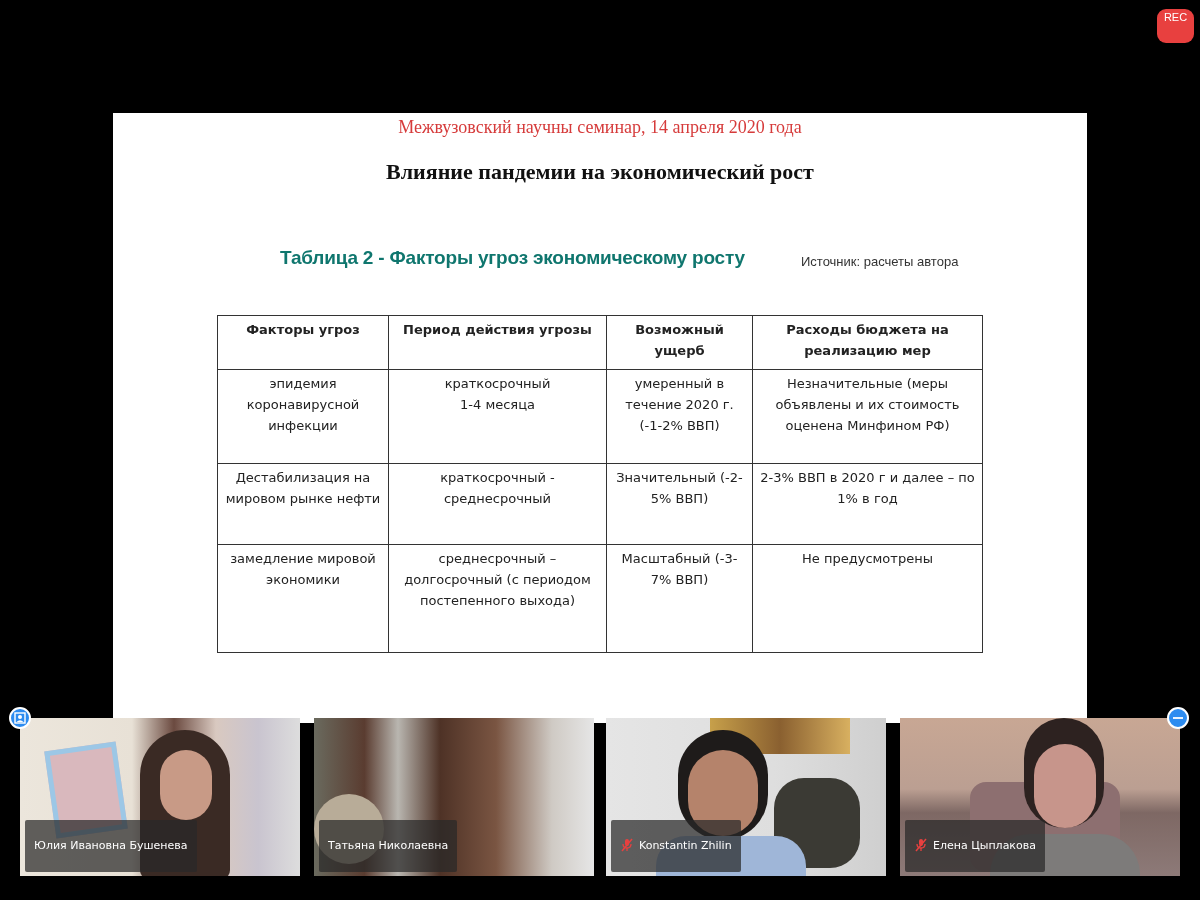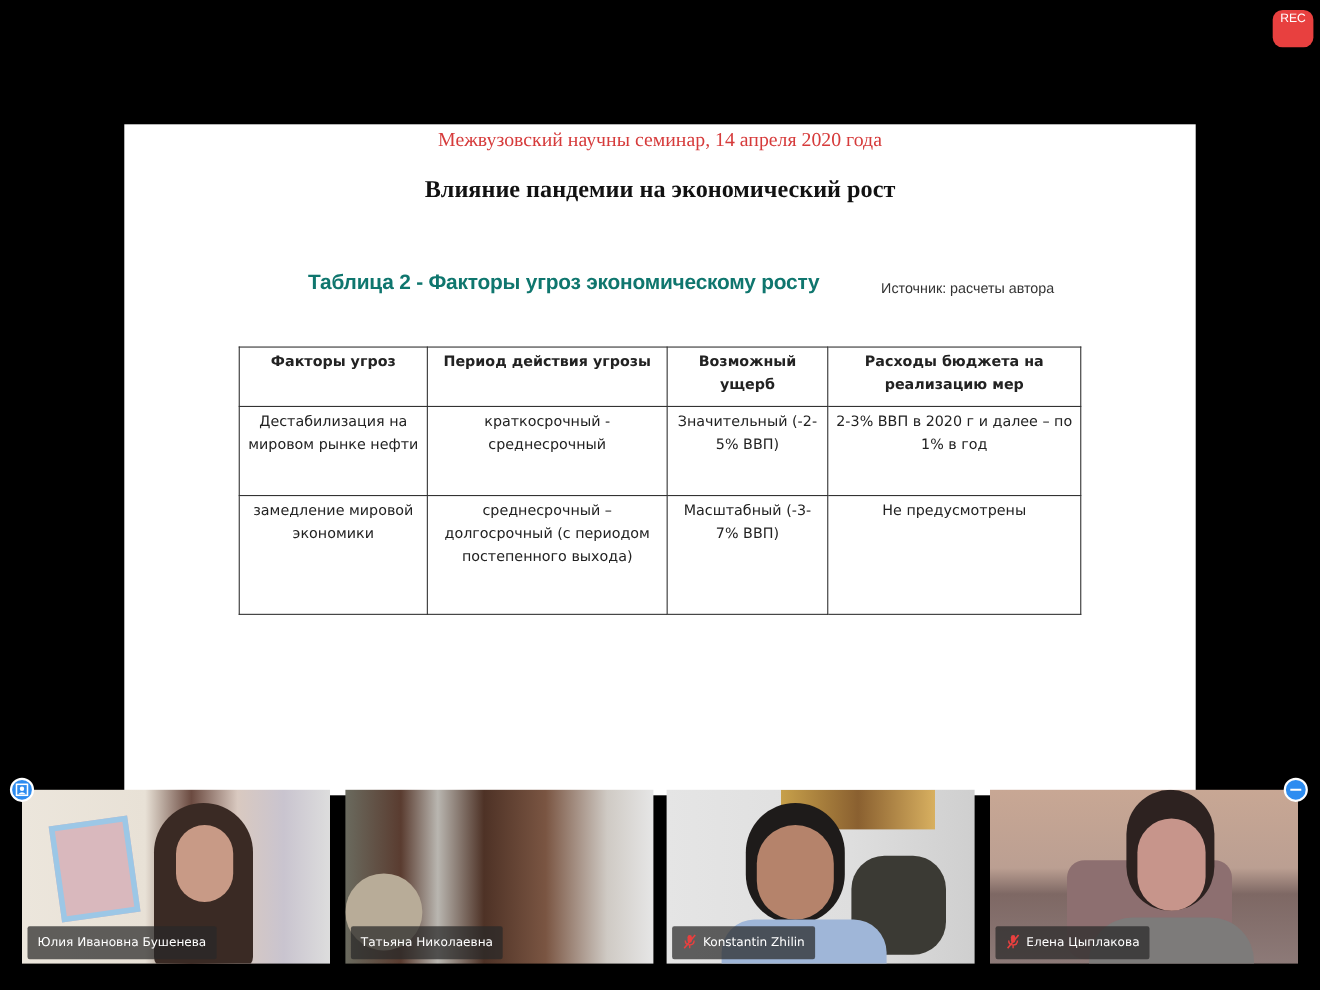--- a/index.html
+++ b/index.html
@@ -7,21 +7,21 @@
   .rec { position:absolute; left:1157px; top:9px; width:37px; height:34px; background:#e8403f; border-radius:9px; color:#fff; font-family:"Liberation Sans", sans-serif; font-size:11px; line-height:17px; text-align:center; }
   .slide { position:absolute; left:113px; top:113px; width:974px; height:610px; background:#fff; }
   .s-sub { position:absolute; left:0; width:100%; top:4px; text-align:center; color:#d63b3b; font-family:"Liberation Serif", serif; font-size:18px; }
   .s-title { position:absolute; left:0; width:100%; top:46px; text-align:center; color:#111; font-family:"Liberation Serif", serif; font-weight:bold; font-size:22px; }
   .t-cap { position:absolute; left:167px; top:134px; font-family:"Liberation Sans", sans-serif; font-weight:bold; font-size:19px; color:#0f766e; letter-spacing:-0.2px; }
   .t-src { position:absolute; left:688px; top:141px; font-family:"Liberation Sans", sans-serif; font-size:13px; color:#333; }
   table.data { position:absolute; left:104px; top:202px; border-collapse:collapse; font-family:"DejaVu Sans", sans-serif; font-size:13px; color:#222; }
   table.data td, table.data th { border:1.5px solid #333; text-align:center; vertical-align:top; padding:3px 6px; line-height:21px; }
   table.data th { font-weight:bold; font-size:13px; }
   .tiles .tile { position:absolute; top:718px; height:158px; width:280px; overflow:hidden; }
-  .namebar { position:absolute; left:5px; bottom:4px; height:20px; background:rgba(40,40,40,0.72); color:#fff; font-size:11px; line-height:20px; padding:5px 9px; border-radius:2px; font-family:"DejaVu Sans", sans-serif; white-space:nowrap; }
+  .namebar { position:absolute; left:5px; bottom:4px; height:20px; background:rgba(40,40,40,0.72); color:#fff; font-size:11px; line-height:20px; padding:16px 9px; border-radius:2px; font-family:"DejaVu Sans", sans-serif; white-space:nowrap; }
   .mute { display:inline-block; width:14px; height:14px; vertical-align:-3px; margin-right:5px; }
   .circ { position:absolute; width:22px; height:22px; border-radius:50%; background:#2d8cf0; border:2px solid #fff; box-sizing:border-box; }
 </style>
 </head>
 <body>
 
 <div class="rec">REC</div>
 
 <div class="slide">
   <div class="s-sub">Межвузовский научны семинар,  14 апреля 2020 года</div>
@@ -35,20 +35,27 @@
         <col style="width:218px">
         <col style="width:146px">
         <col style="width:230px">
       </colgroup>
     <tbody>
         <tr style="height:54px">
       <th>Факторы угроз</th>
       <th>Период действия угрозы</th>
       <th>Возможный ущерб</th>
       <th>Расходы бюджета на реализацию мер</th>
+    </tr>
+    <tr style="height:94px">
+      <td>эпидемия коронавирусной инфекции</td>
+      <td style="white-space:pre-line">краткосрочный
+1-4 месяца</td>
+      <td>умеренный в течение 2020 г. (-1-2% ВВП)</td>
+      <td>Незначительные (меры объявлены и их стоимость оценена Минфином РФ)</td>
     </tr>
     <tr style="height:81px">
       <td>Дестабилизация на мировом рынке нефти</td>
       <td>краткосрочный - среднесрочный</td>
       <td>Значительный (-2-5% ВВП)</td>
       <td>2-3% ВВП в 2020 г и далее – по 1% в год</td>
     </tr>
     <tr style="height:108px">
       <td>замедление мировой экономики</td>
       <td>среднесрочный – долгосрочный (с периодом постепенного выхода)</td>

